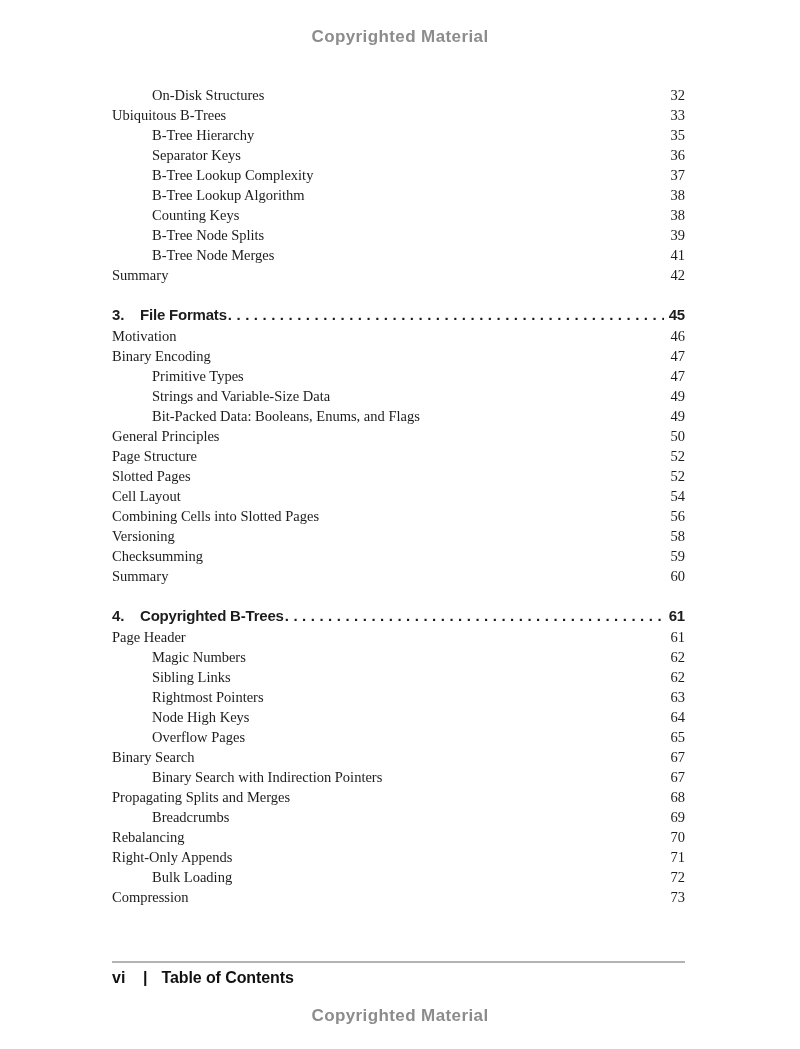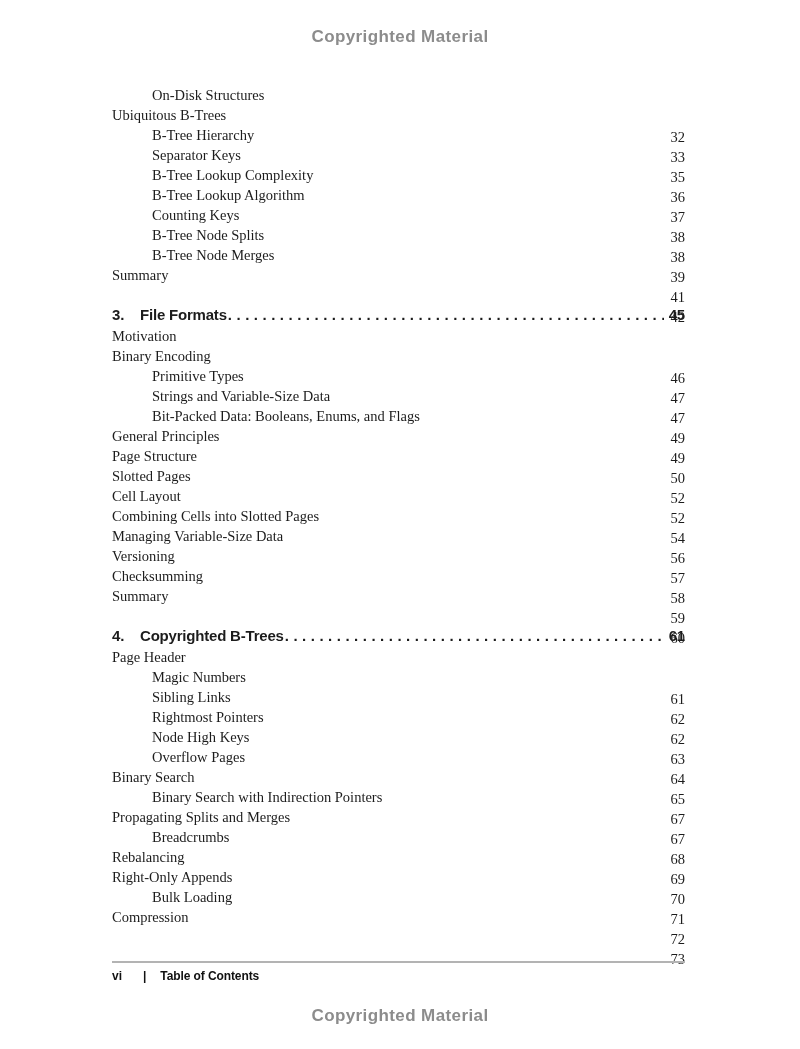--- a/index.html
+++ b/index.html
@@ -48,21 +48,20 @@
   }
   .entry-row .label{
     white-space:nowrap;
   }
   .entry-row.level-1 .label{}
   .entry-row.level-2 .label{margin-left:40px;}
   .entry-row .spacer{flex:1;}
   .entry-row .pagenum{
     text-align:right;
     white-space:nowrap;
-    margin-top:42px;
   }
   .chapter-row{
     display:flex;
     align-items:baseline;
     height:22px;
     line-height:22px;
     font-family:"Liberation Sans", sans-serif;
     font-weight:bold;
     font-size:15px;
     letter-spacing:-0.2px;
@@ -94,21 +93,21 @@
   }
   .footer{
     position:absolute;
     top:969px;
     left:112px;
     width:573px;
     display:flex;
     align-items:center;
     font-family:"Liberation Sans", sans-serif;
     font-weight:bold;
-    font-size:12px;
+    font-size:16px;
     color:#111;
   }
   .footer .folio{min-width:31px;}
   .footer .sep{margin-right:14px;color:#111;}
   .footer .section-name{letter-spacing:-0.1px;}
 </style>
 </head>
 <body>
 
 <div class="page">
@@ -219,25 +218,20 @@
     <span class="label">Cell Layout</span>
     <span class="spacer"></span>
     <span class="pagenum">54</span>
   </div>
         <div class="entry-row level-1">
     <span class="label">Combining Cells into Slotted Pages</span>
     <span class="spacer"></span>
     <span class="pagenum">56</span>
   </div>
         <div class="entry-row level-1">
-    <span class="label">Managing Variable-Size Data</span>
-    <span class="spacer"></span>
-    <span class="pagenum">57</span>
-  </div>
-        <div class="entry-row level-1">
     <span class="label">Versioning</span>
     <span class="spacer"></span>
     <span class="pagenum">58</span>
   </div>
         <div class="entry-row level-1">
     <span class="label">Checksumming</span>
     <span class="spacer"></span>
     <span class="pagenum">59</span>
   </div>
         <div class="entry-row level-1">

